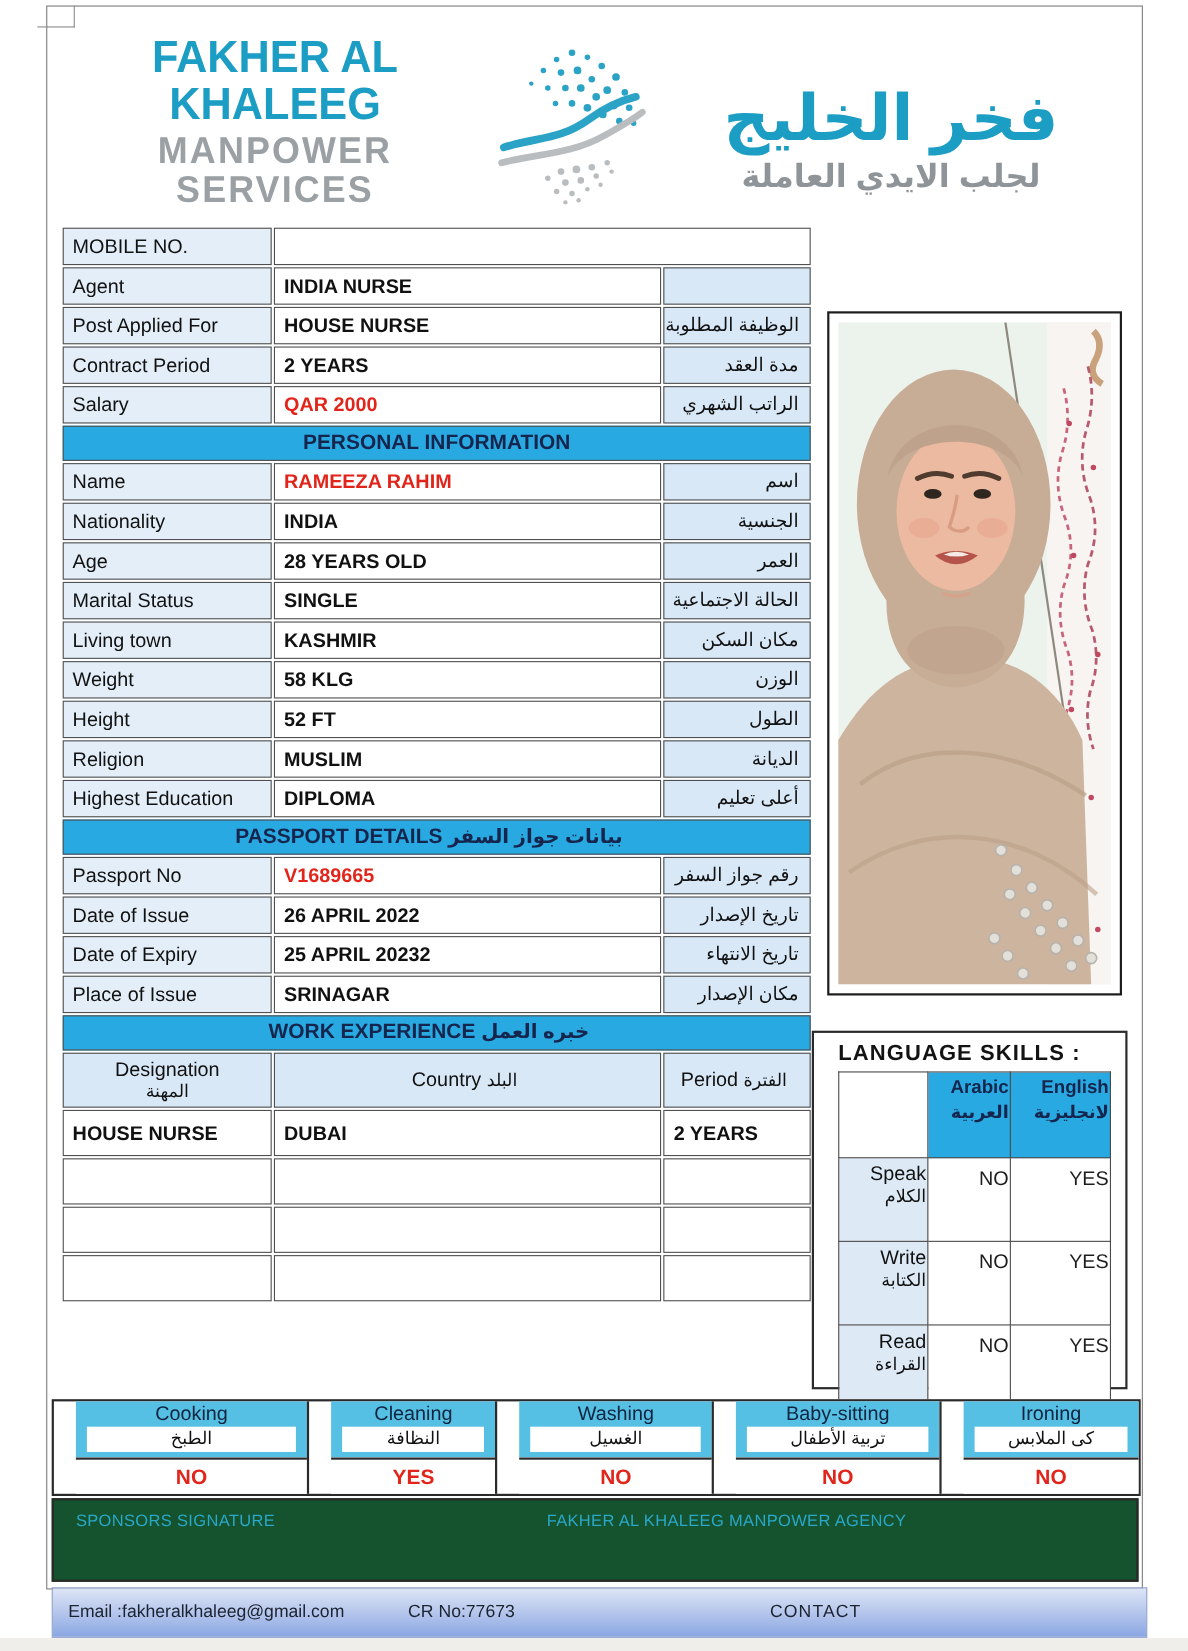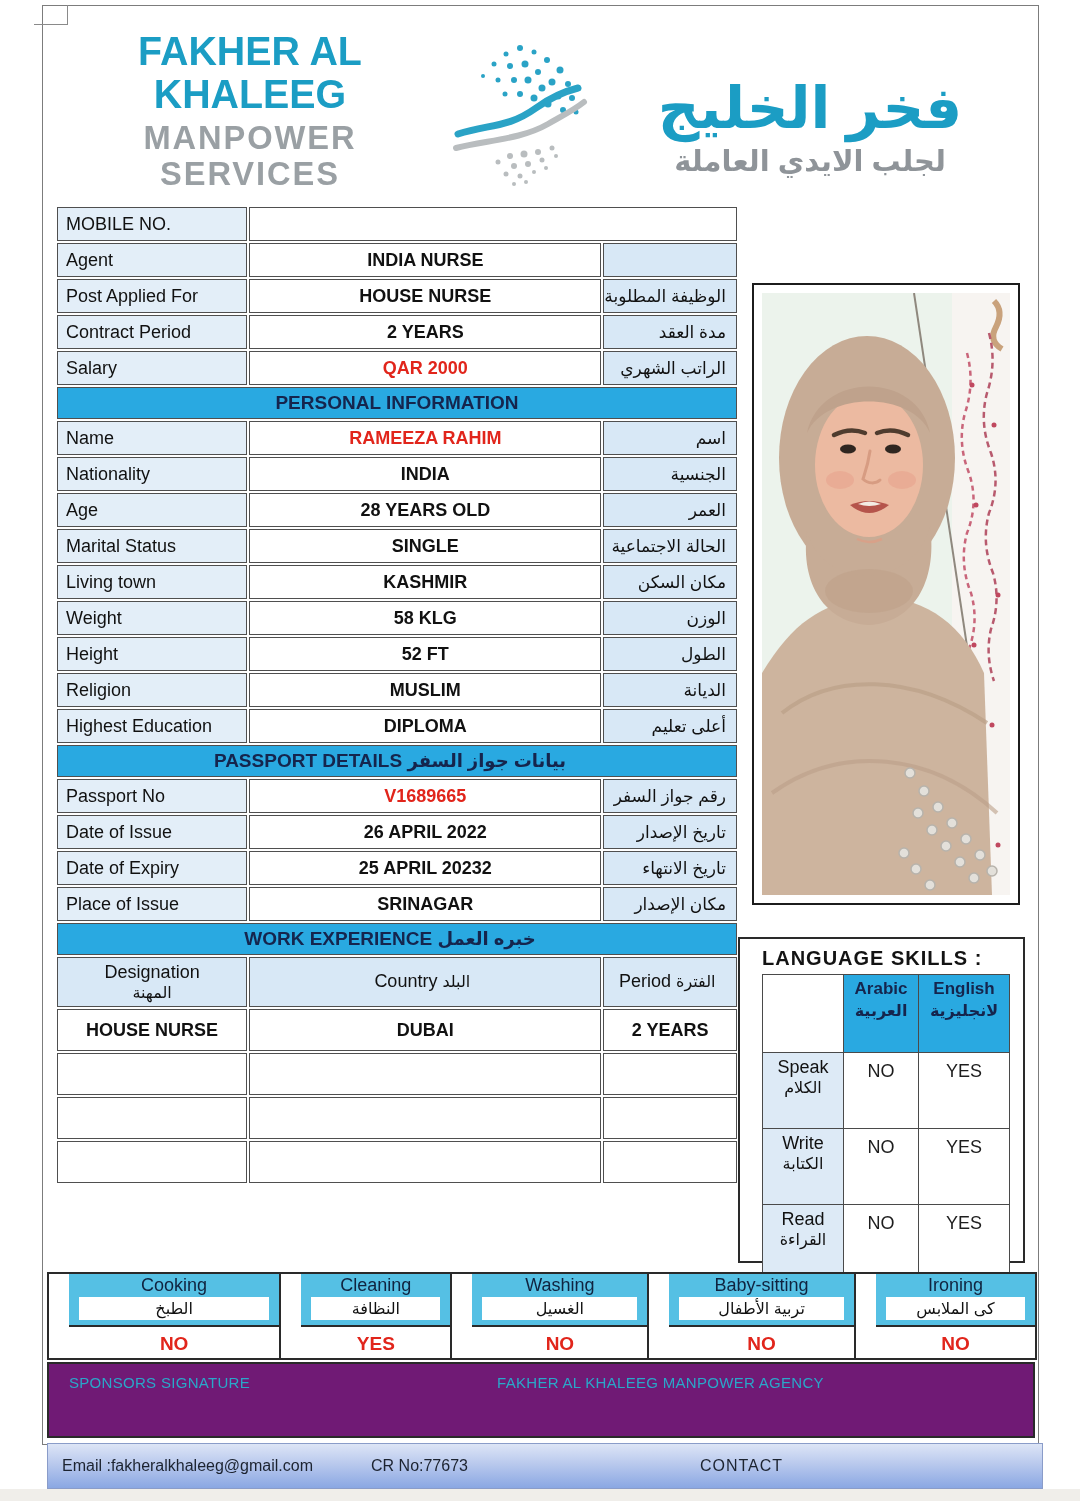--- a/index.html
+++ b/index.html
@@ -16,61 +16,61 @@
   .brand-en .l2{color:#9aa0a4;font-weight:bold;font-size:34px;letter-spacing:2px;margin-top:4px;transform:scaleX(.96);}
   .brand-globe{width:140px;height:150px;margin:0 10px;flex:none;}
   .brand-ar{flex:1;text-align:center;direction:rtl;line-height:1;margin-top:32px;}
   .brand-ar .a1{color:#1b9dc4;font-size:58px;font-weight:bold;}
   .brand-ar .a2{color:#8f9499;font-size:29px;font-weight:bold;margin-top:10px;}
 
   
   .main-table{position:absolute;left:55px;top:205px;width:684px;border-collapse:separate;border-spacing:2px;table-layout:fixed;}
   .main-table td{border:1px solid #4f4f4f;height:32px;font-size:18px;padding:0 8px;background:#fff;overflow:hidden;white-space:nowrap;}
   td.lbl{background:#e3eef8;text-align:left;}
-  td.val{text-align:center;font-weight:bold;}
+  td.val{text-align:left;font-weight:bold;}
   td.ar{background:#d8e8f6;text-align:right;direction:rtl;font-size:17px;padding-right:10px;}
   .sec-header td{background:#29a9e1;color:#15254d;font-weight:bold;text-align:center;font-size:19px;height:30px;}
   .sec-header .ar-inline{font-size:18px;margin-right:14px;}
   .red{color:#e1251b;}
   td.wh{background:#d8e8f6;text-align:center;font-size:18px;height:48px;white-space:normal;line-height:1.2;}
   .wh-ar{font-size:16px;direction:rtl;}
   .wh-ar-inline{font-size:16px;direction:rtl;margin-right:6px;}
   .work-row td{height:40px;}
 
   
   .photo-frame{position:absolute;left:752px;top:283px;width:268px;height:622px;box-sizing:border-box;
                border:2px solid #1c1c1c;background:#fff;padding:8px;}
   .photo-frame svg{display:block;}
 
   
   .lang-box{position:absolute;left:738px;top:937px;width:287px;height:326px;box-sizing:border-box;
             border:2px solid #2a2a2a;background:#fff;padding:8px 0 0 22px;}
   .lang-title{font-size:20px;font-weight:bold;letter-spacing:1px;color:#131313;}
   .lang-table{border-collapse:collapse;margin-top:4px;}
-  .lang-table td{border:1px solid #4a4a4a;vertical-align:top;text-align:center;}
+  .lang-table td{border:1px solid #4a4a4a;vertical-align:top;text-align:right;}
   td.lt-blank{width:78px;background:#fff;}
   td.lt-head{width:72px;background:#29a9e1;color:#15254d;font-size:17px;font-weight:bold;height:72px;padding-top:4px;}
   td.lt-head:last-child{width:88px;}
   .lt-head-ar{direction:rtl;font-size:16px;margin-top:2px;}
   td.lt-lbl{background:#ddeaf6;height:70px;font-size:18px;padding-top:4px;}
   .lt-lbl-ar{direction:rtl;font-size:16px;}
   td.lt-val{background:#fff;font-size:18px;padding-top:8px;color:#1d1d1d;}
 
   
   .skills{position:absolute;left:47px;top:1272px;width:990px;box-sizing:border-box;border:2px solid #2a2a2a;
           display:grid;grid-template-columns:1.17fr .87fr 1fr 1.05fr .92fr;background:#fff;}
   .skill-col{border-left:2px solid #2a2a2a;padding-left:20px;}
   .skill-col:first-child{border-left:none;}
   .skill-head{background:#55c0e4;padding:1px 6px 5px;}
   .skill-en{text-align:center;font-size:18px;color:#10233f;}
   .skill-ar{background:#fff;margin:1px 4px 0;height:23px;line-height:23px;text-align:center;direction:rtl;font-size:16px;color:#111;}
   .skill-val{border-top:2px solid #2a2a2a;background:#fff;text-align:center;font-weight:bold;font-size:19px;height:25px;padding-top:6px;}
 
   
-  .sign-box{position:absolute;left:47px;top:1362px;width:988px;height:76px;box-sizing:border-box;border:2px solid #2a2a2a;background:#701a75;}
+  .sign-box{position:absolute;left:47px;top:1362px;width:988px;height:76px;box-sizing:border-box;border:2px solid #2a2a2a;background:#14532d;}
   .sign-left{position:absolute;left:20px;top:10px;color:#2aa7c9;font-size:15px;letter-spacing:.3px;}
   .sign-agency{position:absolute;left:448px;top:10px;color:#2aa7c9;font-size:15px;letter-spacing:.3px;}
 
   
   .footer-bar{position:absolute;left:47px;top:1443px;width:996px;height:46px;box-sizing:border-box;
               background:linear-gradient(180deg,#dde5f6 0%,#b9c9ed 45%,#8aa7e3 100%);
               border:1px solid #8a9cc9;display:flex;align-items:center;font-size:16px;color:#1c2330;}
   .f-email{margin-left:14px;}
   .f-cr{margin-left:58px;}
   .f-contact{margin-left:232px;letter-spacing:1px;}

